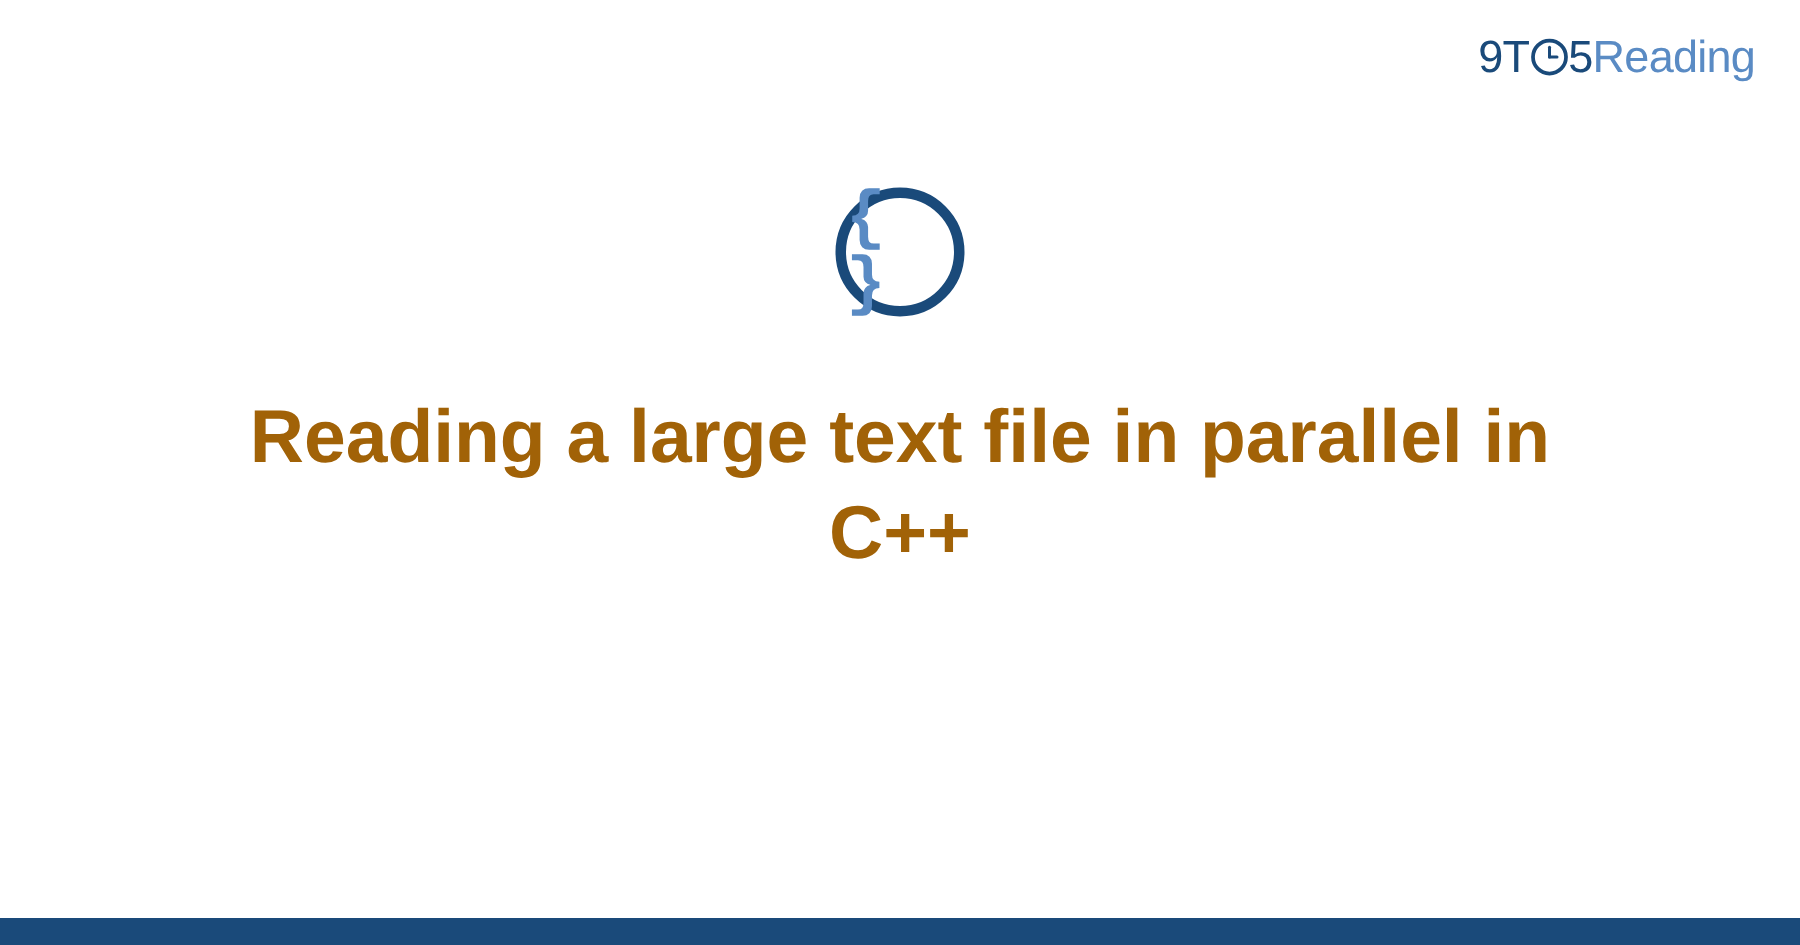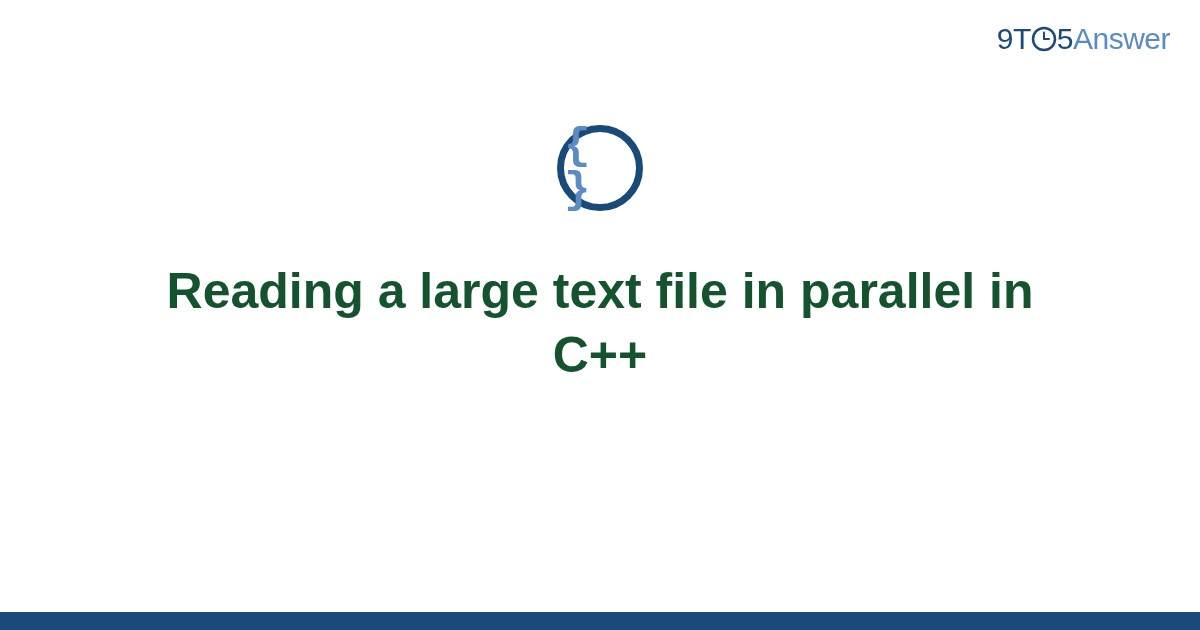--- a/index.html
+++ b/index.html
@@ -70,21 +70,21 @@
       font-size: 44px;
       font-weight: 700;
       color: #5a8bc4;
       font-family: "Courier New", monospace;
       letter-spacing: -2px;
       line-height: 1;
     }
     .title {
       font-size: 50px;
       font-weight: 700;
-      color: #14532d;
+      color: #a16207;
       text-align: center;
       line-height: 1.28;
       max-width: 1000px;
       padding: 0 50px;
     }
     .footer-bar {
       position: absolute;
       bottom: 0;
       left: 0;
       right: 0;
@@ -95,21 +95,21 @@
 </head>
 <body>
 
 <div class="header">
   <span class="nine">9</span><span class="t">T</span><span class="clock">
       <svg width="26" height="26" viewBox="0 0 26 26">
         <circle cx="13" cy="13" r="11" fill="none" stroke="#1a4a7a" stroke-width="2.5"></circle>
         <line x1="13" y1="13" x2="13" y2="6.5" stroke="#1a4a7a" stroke-width="2" stroke-linecap="round"></line>
         <line x1="13" y1="13" x2="18" y2="13" stroke="#1a4a7a" stroke-width="2" stroke-linecap="round"></line>
       </svg>
-    </span><span class="five">5</span><span class="answer">Answer</span>
+    </span><span class="five">5</span><span class="answer">Reading</span>
 </div>
 
 <div class="center-content">
   <div class="icon-circle">
     <span class="braces">{ }</span>
   </div>
   <h1 class="title">Reading a large text file in parallel in C++</h1>
 </div>
 
 <div class="footer-bar"></div>

